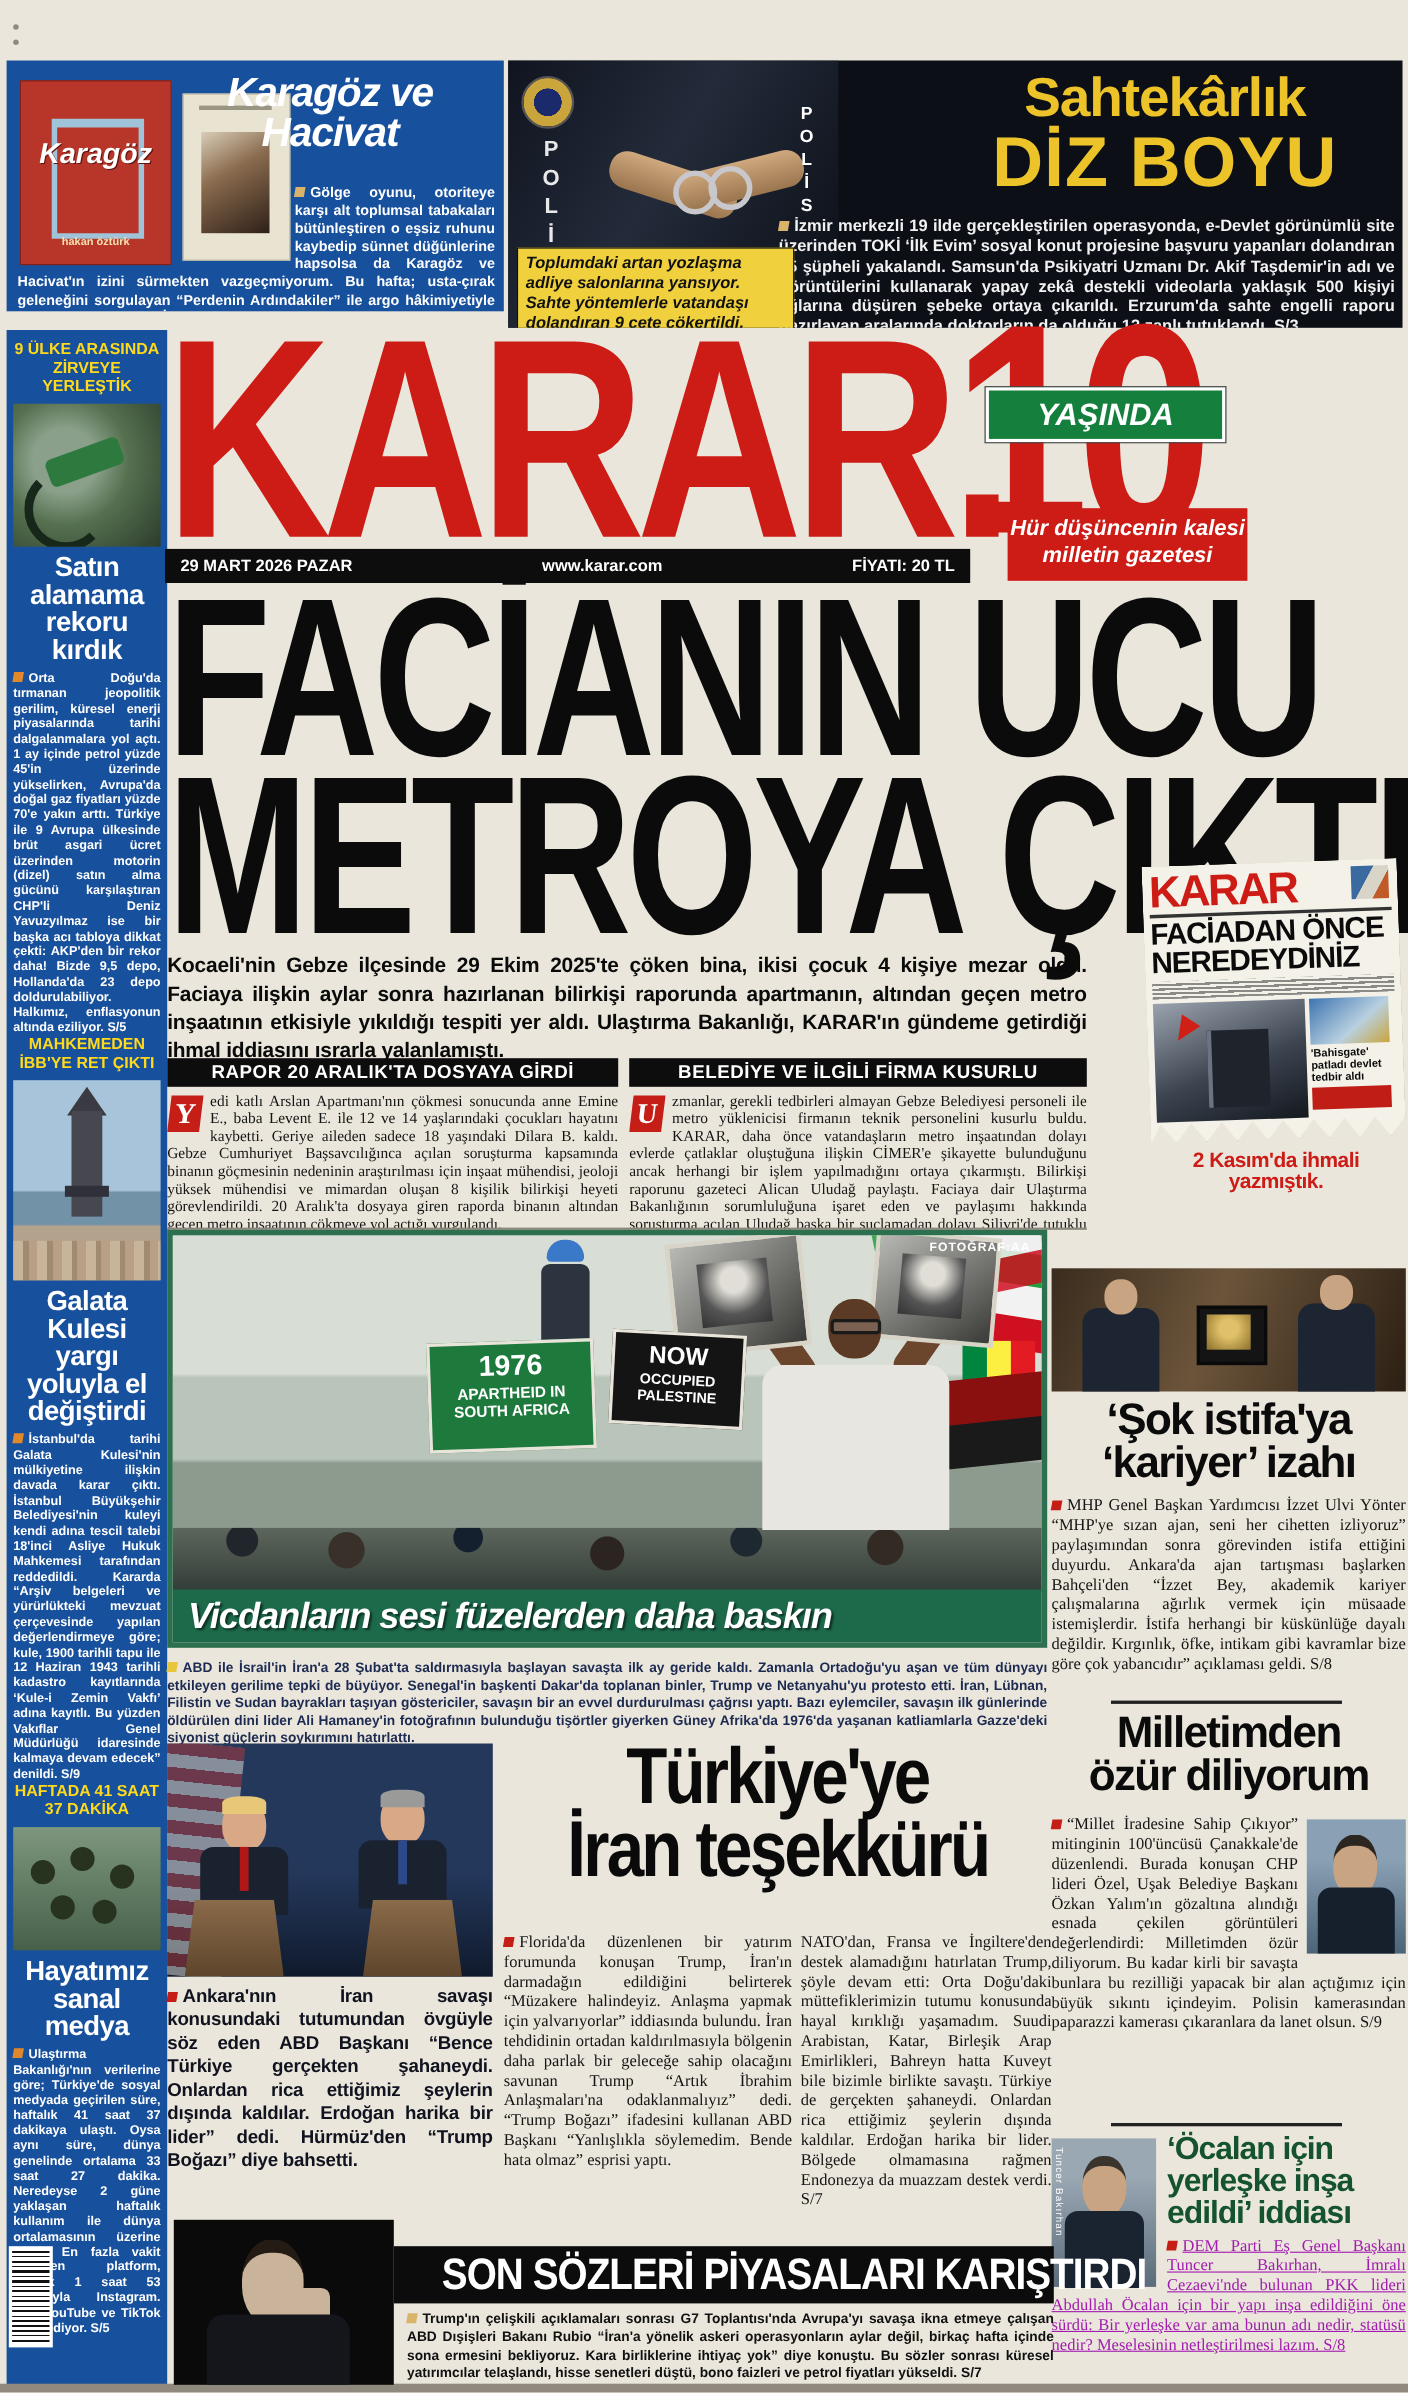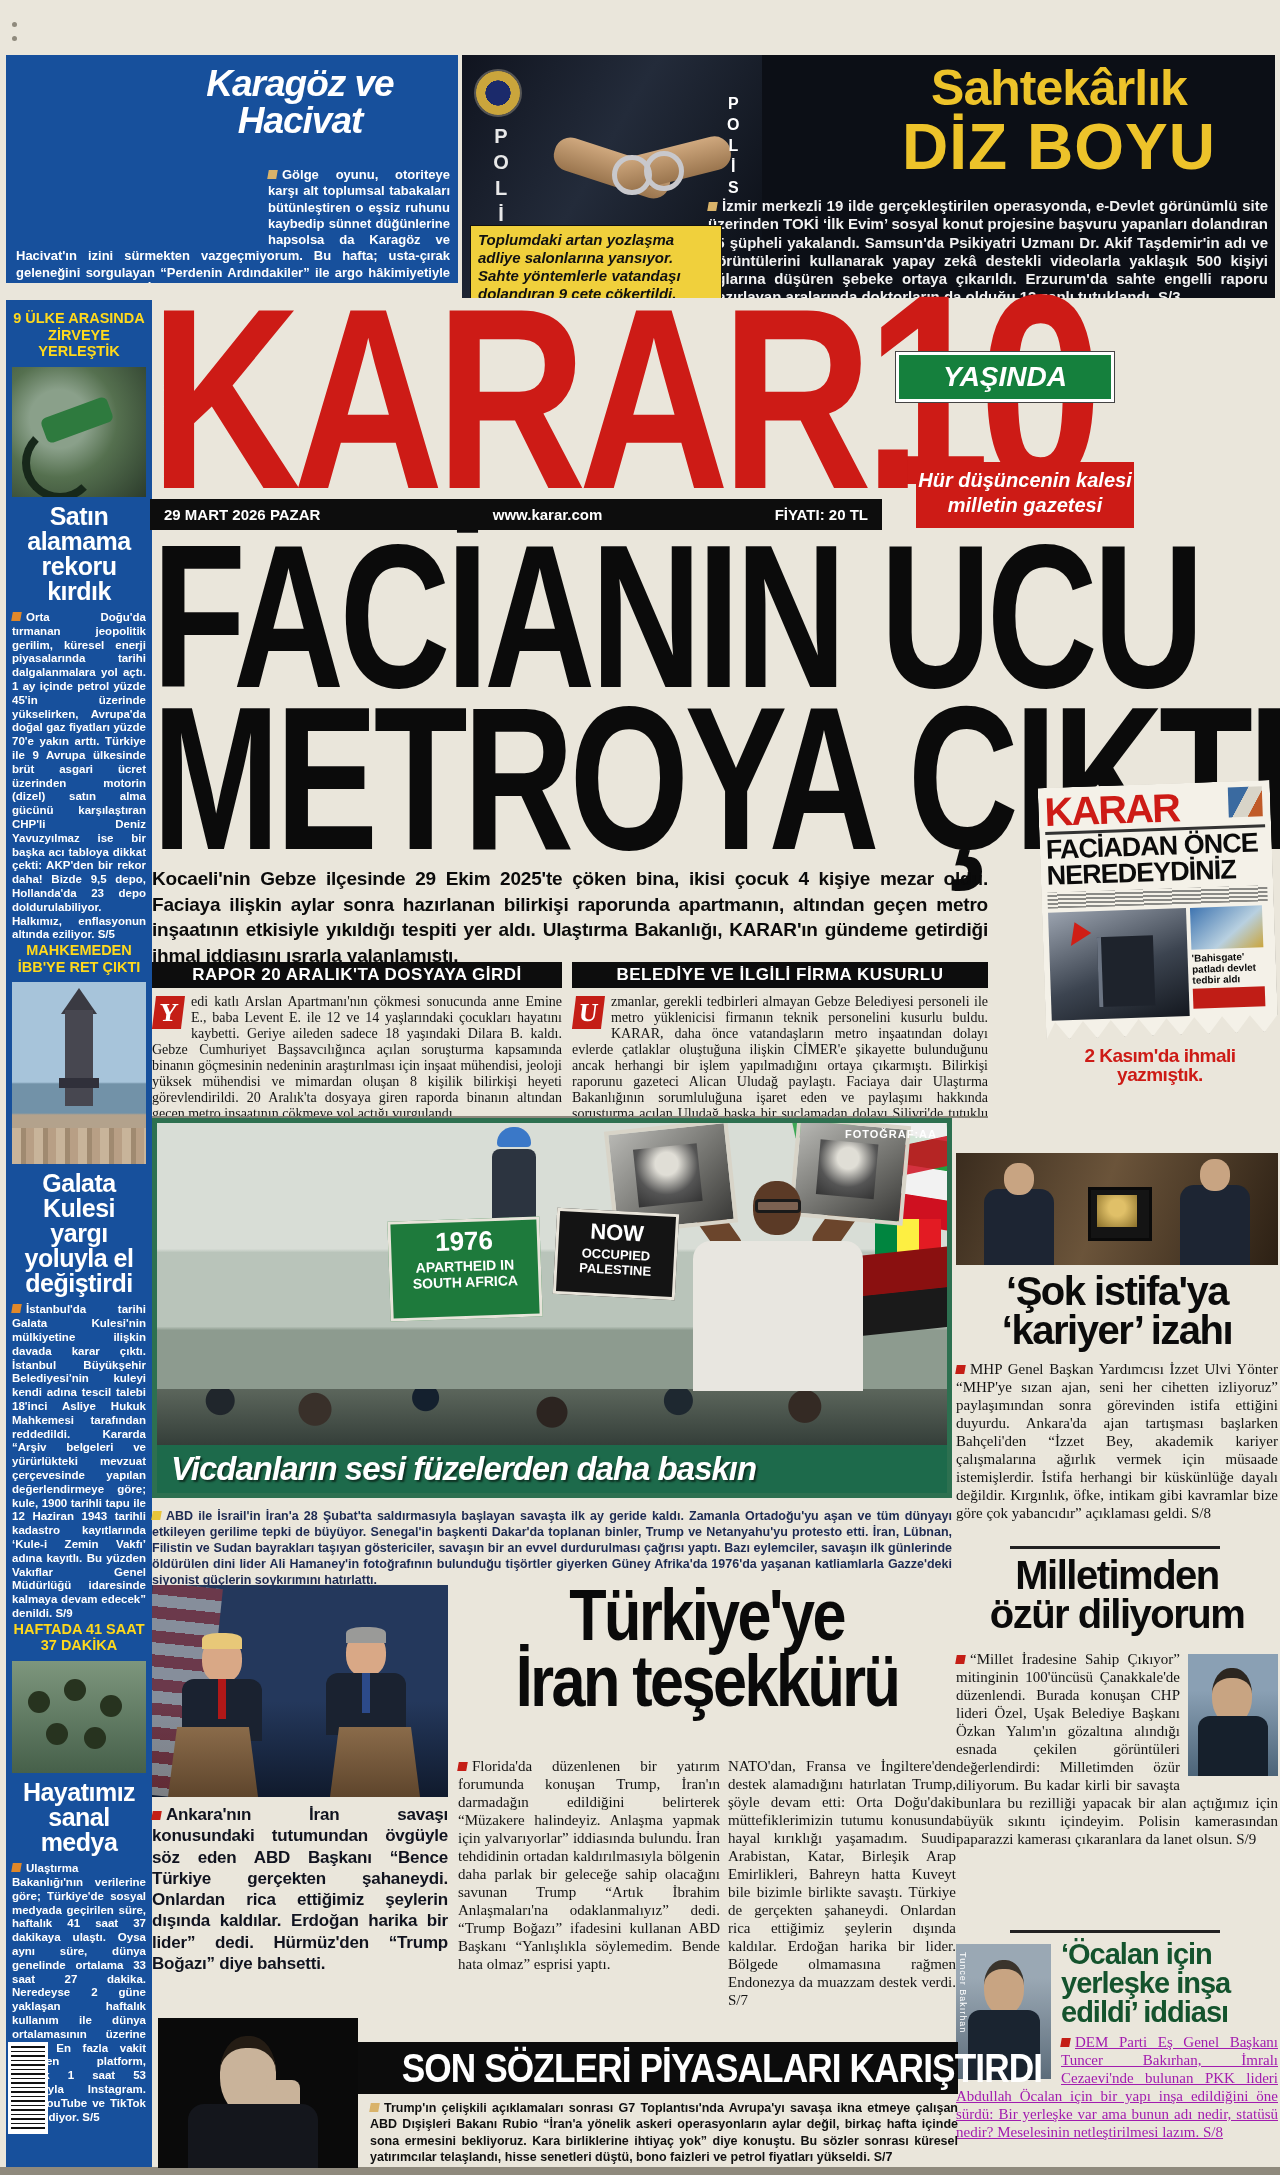--- a/index.html
+++ b/index.html
@@ -198,20 +198,31 @@
 </style>
 </head>
 <body>
 
 <div id="paper">
 
   <div class="regdot" style="left:12px;top:22px;"></div>
   <div class="regdot" style="left:12px;top:36px;"></div>
 
   <div id="tl" class="abs">
+    <div class="books abs">
+      <div class="book1">
+        <div class="chair"></div>
+        <div class="t">Karagöz</div>
+        <div class="a">hakan öztürk</div>
+      </div>
+      <div class="book2">
+        <div class="bar"></div>
+        <div class="ph"></div>
+      </div>
+    </div>
     <div class="hgroup abs">
       <div class="h1">Karagöz ve Hacivat</div>
     </div>
     <div class="body abs"><span class="tl-spacer"></span><span class="bullet"></span><span>Gölge oyunu, otoriteye karşı alt toplumsal tabakaları bütünleştiren o eşsiz ruhunu kaybedip sünnet düğünlerine hapsolsa da Karagöz ve Hacivat'ın izini sürmekten vazgeçmiyorum. Bu hafta; usta-çırak geleneğini sorgulayan “Perdenin Ardındakiler” ile argo hâkimiyetiyle beni şaşırtan nefis İstanbul romanı “Karagöz, Dersaadet'te Gölge Oyunu”nu okudum. Hayal perdesini yeniden aralamak isteyen okurlar, her iki kitabı da kaçırmasın. TANER AY S/2</span></div>
   </div>
 
   <div id="tr" class="abs">
     <div class="photo abs">
       <div class="badge"></div>
       <div class="polis-v" style="left:28px;top:70px;">POLİS</div>

